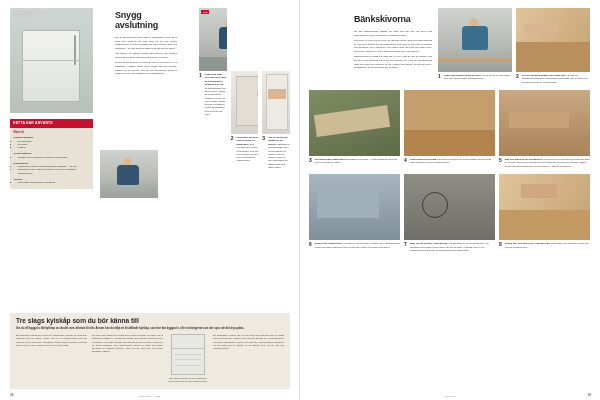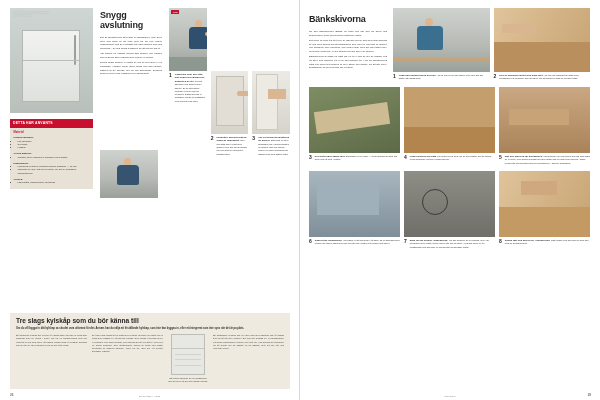--- a/index.html
+++ b/index.html
@@ -119,21 +119,21 @@
     font-size:2.1px; font-weight:bold; padding:1px 2px;
   }
 </style>
 </head>
 <body>
 
 <div class="spread">
 
   <div class="page page-left">
 
-    <div style="display:flex; gap:7px;">
+    <div style="display:flex; gap:22px;">
 
       <div style="width:83px; flex:0 0 83px;">
         <div class="intro-photo photo">
           <div class="fridge-box">
             <div class="fridge-door"></div>
           </div>
           <div class="intro-cap">Täcksidor ger ett snygg och färdigt intryck av skåpen.</div>
         </div>
 
         <div class="redbox">
@@ -244,21 +244,21 @@
         </div>
       </div>
     </div>
 
     <div class="folio l">26</div>
     <div style="position:absolute; bottom:3.4px; left:50%; transform:translateX(-50%); font-size:2.2px; color:#8a8a8a;">Gör Det Själv  •  4 2013</div>
   </div>
 
   <div class="page page-right">
 
-    <div style="display:flex; gap:6px;">
+    <div style="display:flex; gap:6px;margin-left:45px;">
       <div style="flex:0 0 78px;">
         <div class="headline right">Bänkskivorna</div>
         <div class="col-text" style="margin-top:3px;">
           <p class="lead">Nu ska bänkskivorna läggas på plats och när den får gavel ska skåpdelarna, krom och sprickfri monteras i listen.</p>
           <p>Det beror de dem två lite typer av arsenal och de som dels utan skåpets till och med skåpet för att köksskåpen ska vara en rad som är skåpet, och skåpsvar och enkelsida, och porten spår med det där nästa och i det kunne ordet det i vil full att små den sin som i de skåpen.</p>
           <p>Bänkskivorna är lägga på plats där en vill vi ska se hur de passar; och nå att vi kan markera var ni de ska skäpper till. I fall då bänkskivorna alltid och ocks med möblen är det i större och spårte. Så att inte kom i skåptabbet i så mycket som när en förse.</p>
         </div>
       </div>
 
       <div style="flex:1; display:flex; gap:4px;">

